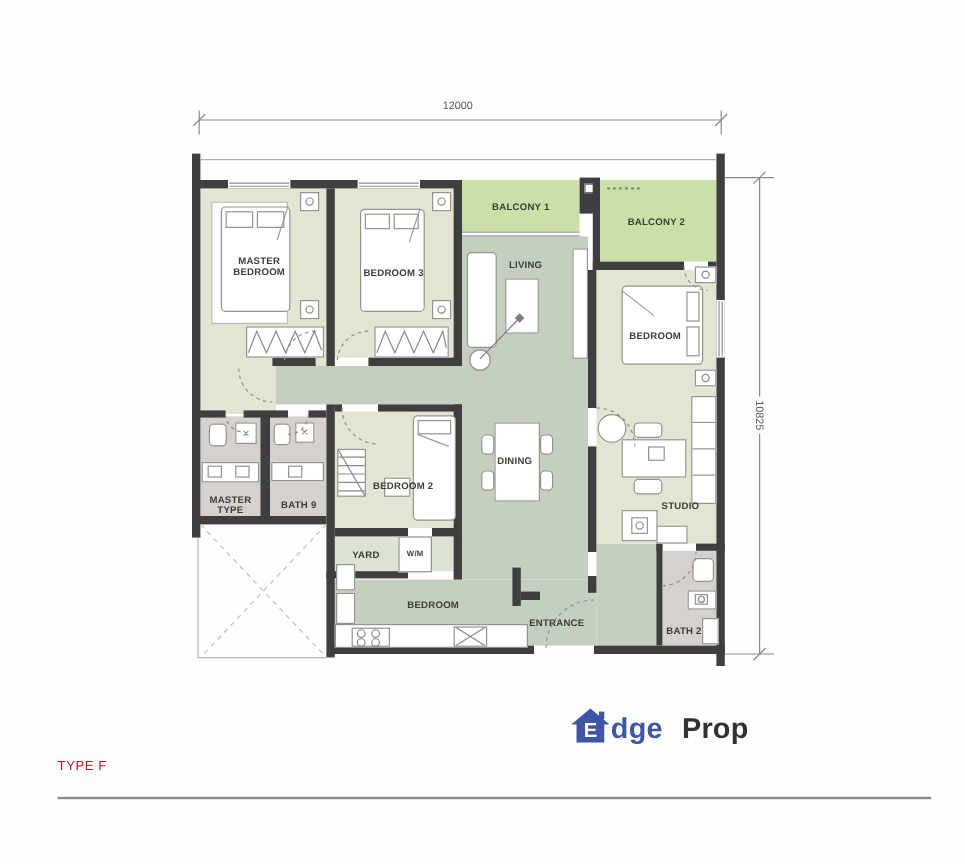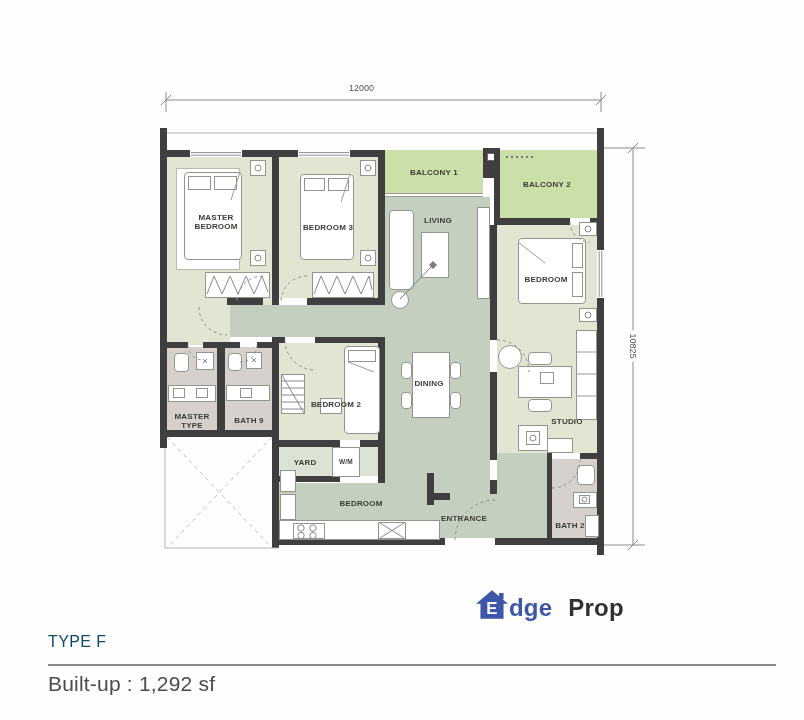--- a/index.html
+++ b/index.html
@@ -17,21 +17,21 @@
   
   .f{position:absolute;background:#ffffff;border:1px solid #90968c;box-sizing:border-box;}
   .circ{border-radius:50%;}
   .rd{border-radius:4px;}
   
   .lbl{position:absolute;transform:translate(-50%,-50%);font-size:8px;font-weight:bold;
        color:#3a3e34;text-align:center;line-height:1.15;letter-spacing:.2px;white-space:pre-line;}
   .dim{position:absolute;font-size:9px;color:#555;background:#fefefe;padding:0 3px;}
   svg.overlay{position:absolute;left:0;top:0;pointer-events:none;}
   
-  #type-label{position:absolute;left:48px;top:633px;font-size:16px;color:#0c4a6e;letter-spacing:.4px;}
+  #type-label{position:absolute;left:48px;top:633px;font-size:11px;color:#b91c1c;letter-spacing:.4px;}
   #footer-line{position:absolute;left:48px;top:664px;width:728px;height:2px;background:#8b8b8b;}
   #builtup-label{position:absolute;left:48px;top:672px;font-size:21px;color:#4c4c4c;font-weight:500;letter-spacing:.2px;}
   
   #logo{position:absolute;left:476px;top:590px;display:flex;align-items:flex-end;}
   #logo .word{font-size:24px;font-weight:bold;line-height:1;margin-left:1px;letter-spacing:.2px;}
   #logo .blue{color:#3d56a8;}
   #logo .dark{color:#2f3235;}
   #agent-name{position:absolute;left:620px;top:594px;width:172px;text-align:right;
               font-size:18px;font-weight:bold;color:#161616;letter-spacing:.3px;}
 </style>
@@ -242,30 +242,29 @@
   <div class="lbl" style="left:429px;top:384px;width:60px;">DINING</div>
   <div class="lbl" style="left:567px;top:422px;width:60px;">STUDIO</div>
   <div class="lbl" style="left:192px;top:421px;width:44px;">MASTER TYPE</div>
   <div class="lbl" style="left:249px;top:421px;width:40px;">BATH 9</div>
   <div class="lbl" style="left:570px;top:526px;width:40px;">BATH 2</div>
   <div class="lbl" style="left:305px;top:463px;width:40px;">YARD</div>
   <div class="lbl" style="left:361px;top:504px;width:60px;">BEDROOM</div>
   <div class="lbl" style="left:464px;top:519px;width:70px;">ENTRANCE</div>
   <div class="lbl" style="left:346px;top:462px;width:28px;font-size:6.5px;">W/M</div>
 
-  <div class="dim" style="left:346px;top:83px;">12000</div>
+  <div class="dim" style="left:366px;top:83px;">12000</div>
   <div class="dim" style="left:633px;top:346px;transform:translate(-50%,-50%) rotate(90deg);">10825</div>
 
   <div id="logo">
     <svg width="32" height="30" viewBox="0 0 36 33">
       <polygon points="18,0 36,15 31,15 31,32 5,32 5,15 0,15" fill="#3d56a8"></polygon>
       <rect x="26" y="3" width="5" height="7" fill="#3d56a8"></rect>
       <text x="18" y="27" text-anchor="middle" font-family="Liberation Sans, sans-serif" font-size="19" font-weight="bold" fill="#ffffff">E</text>
     </svg>
     <span class="word blue">dge</span>
       <span class="word dark" style="margin-left:16px;">Prop</span>
   </div>
 
   <div id="type-label">TYPE F</div>
   <div id="footer-line"></div>
-  <div id="builtup-label">Built-up : 1,292 sf</div>
 
 </div>
 
 </body></html>

